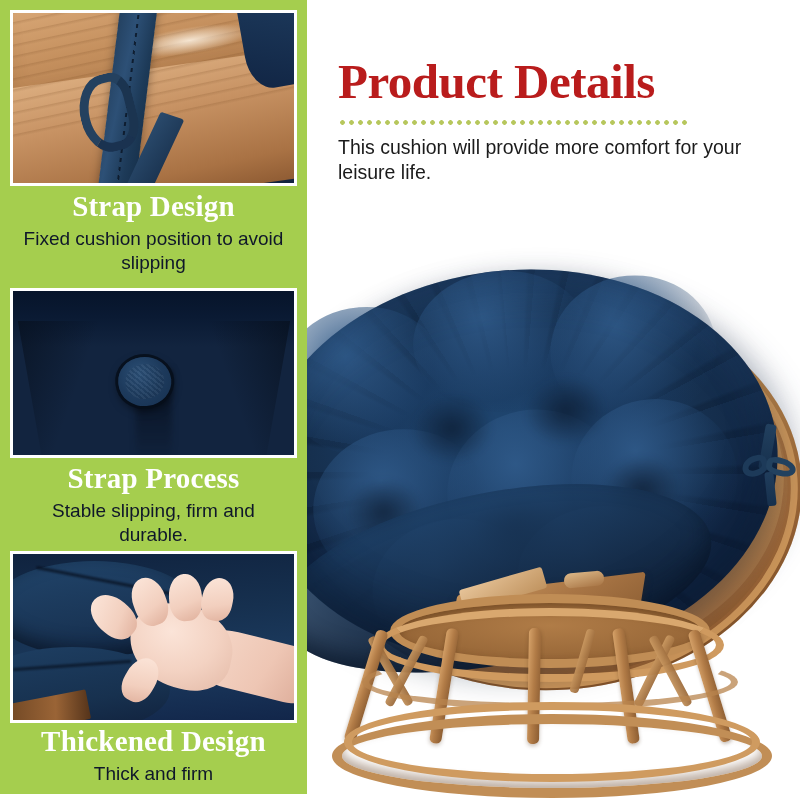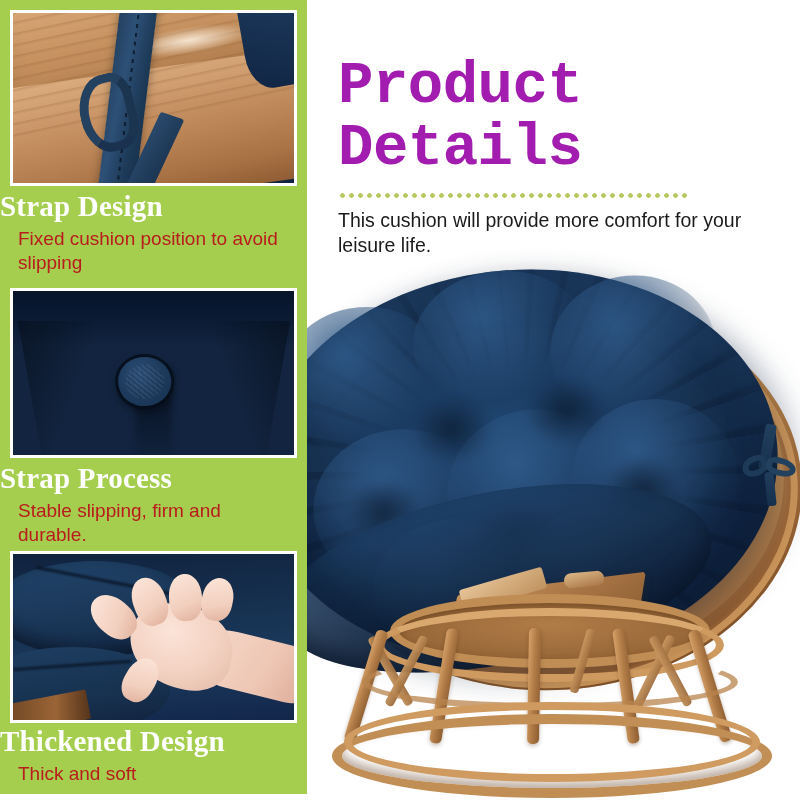--- a/index.html
+++ b/index.html
@@ -31,38 +31,38 @@
     border: 3px solid #ffffff;
     overflow: hidden;
     background: #12243f;
   }
   .fc-1 .photo-frame { top: 10px;  height: 176px; }
   .fc-2 .photo-frame { top: 11px;  height: 170px; }
   .fc-3 .photo-frame { top: 2px;   height: 172px; }
 
   .photo-inner { position: absolute; inset: 0; overflow: hidden; }
 
-  .feature-text { position: absolute; left: 0; width: 307px; text-align: left; }
+  .feature-text { position: absolute; left: 0; width: 307px; text-align: center; }
   .fc-1 .feature-text { top: 190px; }
   .fc-2 .feature-text { top: 185px; }
   .fc-3 .feature-text { top: 176px; }
 
   .feature-title {
     font-family: "Liberation Serif", serif;
     font-weight: bold;
     font-size: 29px;
     color: #ffffff;
     letter-spacing: .2px;
     line-height: 1.15;
     white-space: nowrap;
   }
   .feature-sub {
     font-family: "Liberation Sans", sans-serif;
     font-size: 19px;
-    color: #b91c1c;
+    color: #0f172a;
     line-height: 1.25;
     margin-top: 4px;
     padding: 0 18px;
   }
 
   
   .ph1-sky { position: absolute; left: -2%; top: -2%; width: 62%; height: 104%;
              background: linear-gradient(160deg,#aeb8bd 0%,#9aa6ad 55%,#8d9aa2 100%); }
   .ph1-wood-a {
     position: absolute; left: -6%; top: -22%; width: 120%; height: 86%;
@@ -210,25 +210,25 @@
          background: linear-gradient(160deg,#fce6da 0%,#f2cfbe 62%,#e0b09c 100%); }
   .fng-1 { left: 2%;  top: 12%; width: 17%; height: 36%; transform: rotate(-48deg); }
   .fng-2 { left: 20%; top: 2%;  width: 16%; height: 34%; transform: rotate(-20deg); }
   .fng-3 { left: 37%; top: 0%;  width: 16%; height: 33%; transform: rotate(-4deg); }
   .fng-4 { left: 53%; top: 3%;  width: 15%; height: 30%; transform: rotate(12deg); }
   .fng-5 { left: 16%; top: 58%; width: 15%; height: 32%; transform: rotate(30deg); }
 
   
   .header { position: absolute; left: 338px; top: 56px; width: 420px; z-index: 6; }
   .header-title {
-    font-family: Liberation Mono, monospace;
+    font-family: Liberation Serif, serif;
     font-weight: bold;
-    font-size: 59px;
+    font-size: 49px;
     line-height: 1.05;
-    color: #a21caf;
+    color: #b91c1c;
     letter-spacing: -0.5px;
   }
   .dotted-rule {
     margin-top: 13px;
     width: 352px; height: 5px;
     background-image: radial-gradient(circle, #b7c75d 42%, rgba(183,199,93,0) 46%);
     background-size: 9px 5px; background-repeat: repeat-x;
   }
   .header-sub {
     margin-top: 10px;
@@ -547,18 +547,18 @@
             <div class="fng fng-1"></div>
             <div class="fng fng-2"></div>
             <div class="fng fng-3"></div>
             <div class="fng fng-4"></div>
             <div class="fng fng-5"></div>
           </div>
         </div>
       </div>
       <div class="feature-text">
         <div class="feature-title">Thickened Design</div>
-        <div class="feature-sub">Thick and soft</div>
+        <div class="feature-sub">Thick and firm</div>
       </div>
     </div>
 
   </div>
 </div>
 
 </body></html>

